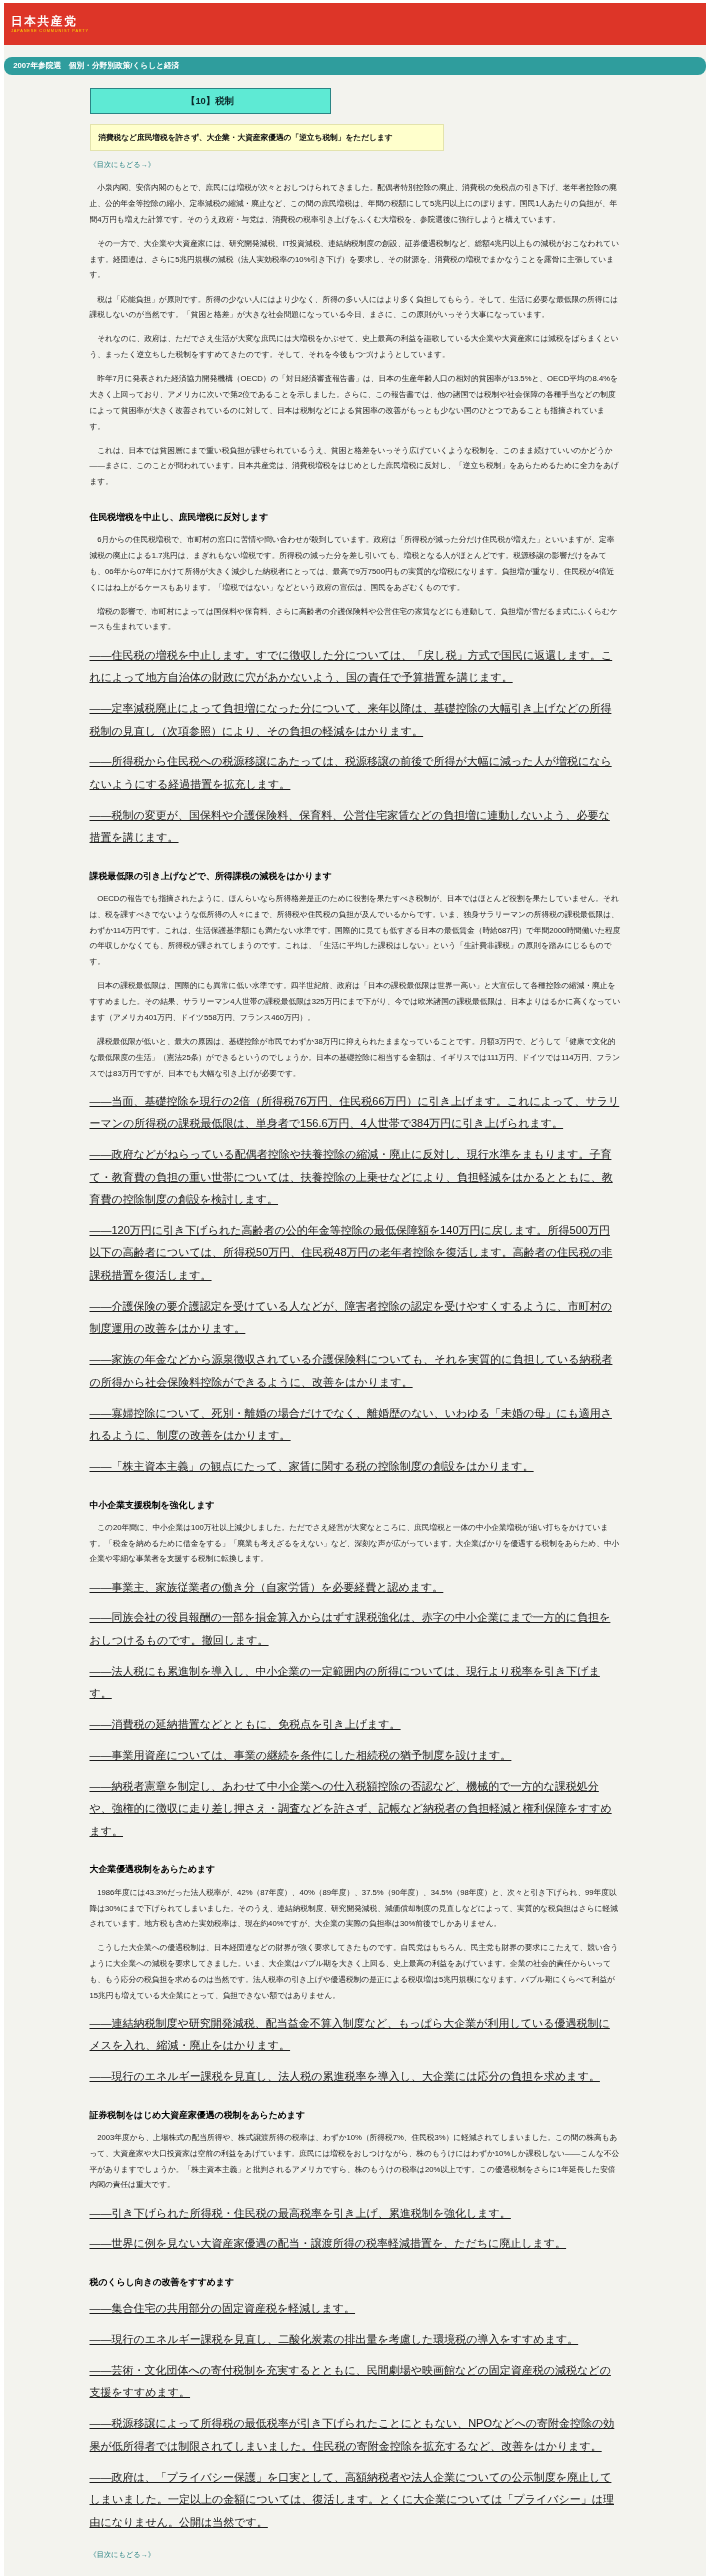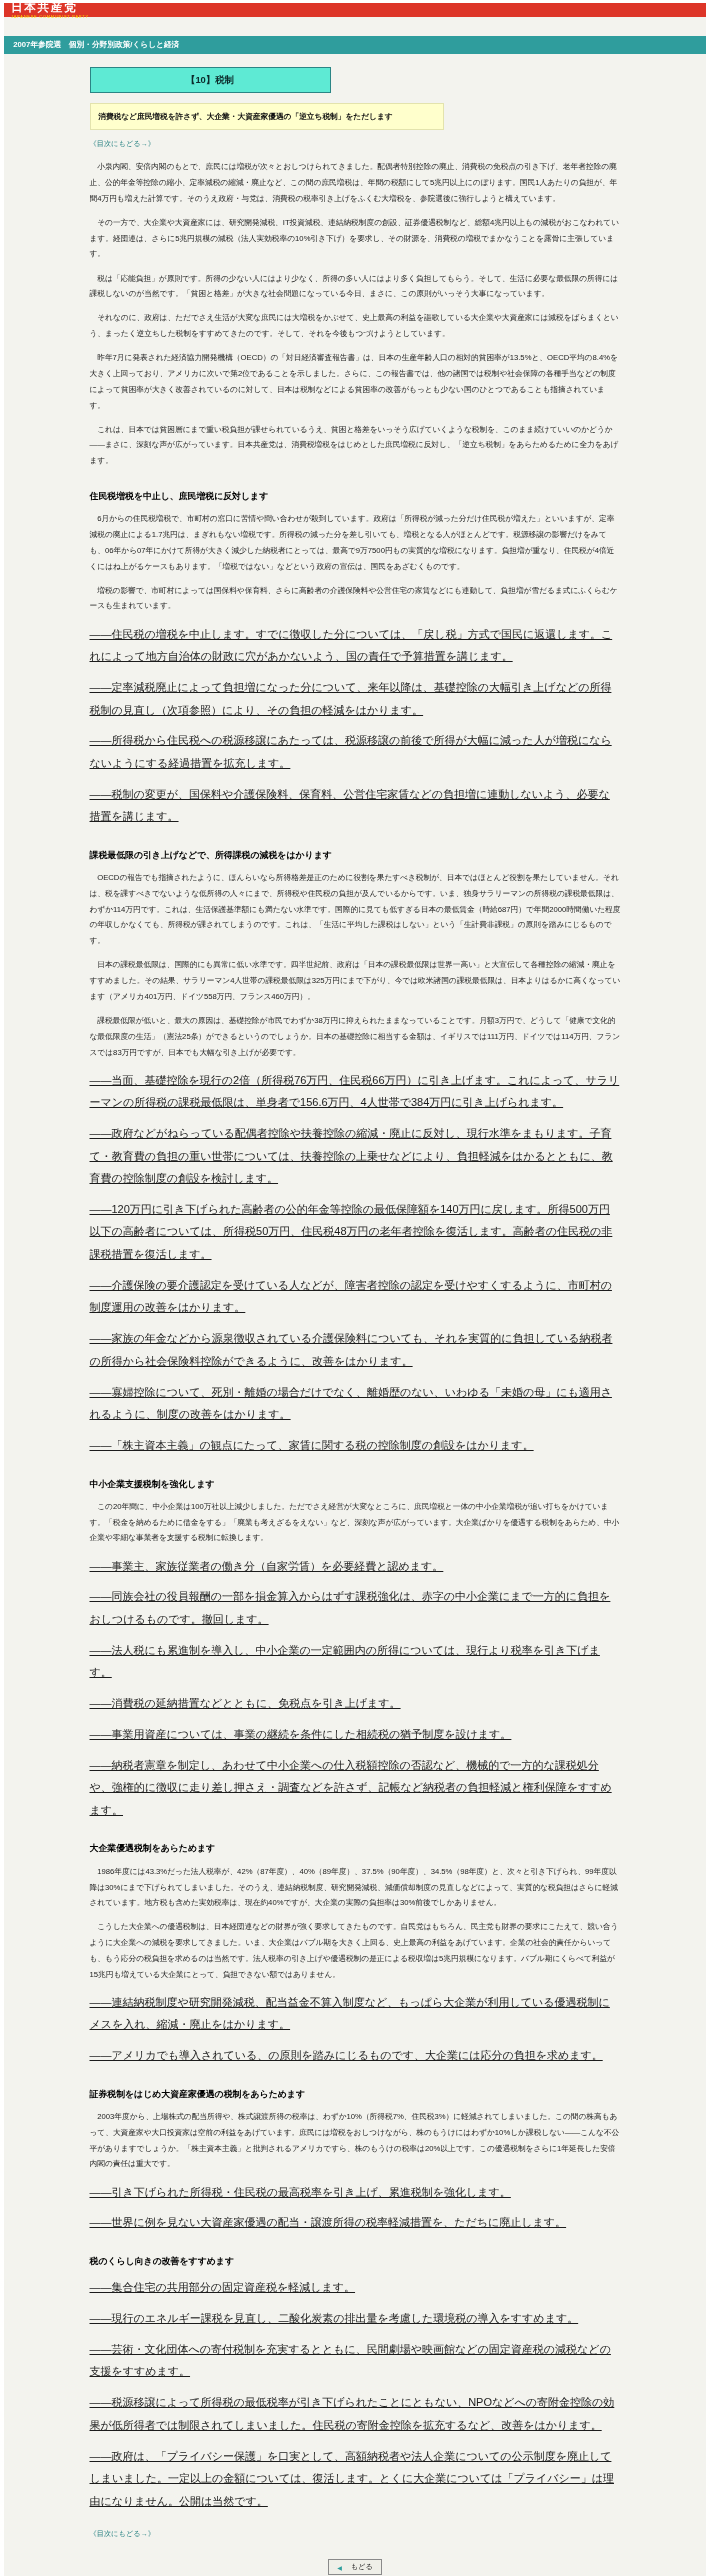--- a/index.html
+++ b/index.html
@@ -1,24 +1,24 @@
 <!DOCTYPE html>
 <html lang="ja" style="font-size:8.9px"><head>
 <meta charset="utf-8">
 <style>
   html, body { margin:0; padding:0; background:#ffffff; }
   body { font-family:"Liberation Sans","DejaVu Sans",sans-serif; }
   .page { margin:3.3px 4.4px; background:#f3f3ee; padding-bottom:10px; }
 
-  .masthead { background:#dd3528; height:14px; display:flex; align-items:center; padding:0 6.6px; }
+  .masthead { background:#dd3528; height:42px; display:flex; align-items:center; padding:0 6.6px; }
   .logo { display:block; text-decoration:none; }
   .logo-main { color:#ffffff; font-weight:bold; font-size:11.6px; letter-spacing:1.7px; line-height:1.05; display:block; }
   .logo-sub { color:#ffd400; font-size:3.9px; letter-spacing:0.8px; display:block; margin-top:1.1px; }
 
-  .banner { background:#2f9d9d; color:#ffffff; font-weight:bold; font-size:7.7px; padding:3.9px 8.9px; margin-top:19px; }
+  .banner { background:#2f9d9d; color:#ffffff; font-weight:bold; font-size:7.7px; padding:3.9px 8.9px; margin-top:12px;border-radius:8px; }
 
   .inner { width:531px; margin:0 auto; padding:13.3px 0 4.4px; }
 
   .title-box { background:#5eead4; border:0.6px solid #2b8585; color:#0c2b2b; font-weight:bold; font-size:9.4px; padding:5.5px 8.9px; width:241px; box-sizing:border-box;text-align:center; }
   .lead-box { background:#ffffcc; border:0.6px solid #e3e3ad; font-weight:bold; font-size:7.7px; line-height:1.75; padding:5.5px 7.7px; width:354px; box-sizing:border-box; margin-top:10px; color:#111111; }
 
   .toc-link { display:inline-block; color:#2c8585; font-size:7.2px; margin:8.9px 0 2.2px; text-decoration:none; cursor:pointer; }
 
   .body-para { font-size:7.7px; line-height:2.05; color:#1c1c1c; margin:8.3px 0; text-indent:1em; }
   .policy-item { font-size:11px; line-height:2.05; color:#1c1c1c; margin:8.3px 0;text-decoration:underline; }
@@ -56,21 +56,21 @@
     <div class="lead-box">消費税など庶民増税を許さず、大企業・大資産家優遇の「逆立ち税制」をただします</div>
 
     <a class="toc-link">《目次にもどる→》</a>
 
     <div>
         <p class="body-para">小泉内閣、安倍内閣のもとで、庶民には増税が次々とおしつけられてきました。配偶者特別控除の廃止、消費税の免税点の引き下げ、老年者控除の廃止、公的年金等控除の縮小、定率減税の縮減・廃止など、この間の庶民増税は、年間の税額にして5兆円以上にのぼります。国民1人あたりの負担が、年間4万円も増えた計算です。そのうえ政府・与党は、消費税の税率引き上げをふくむ大増税を、参院選後に強行しようと構えています。</p>
         <p class="body-para">その一方で、大企業や大資産家には、研究開発減税、IT投資減税、連結納税制度の創設、証券優遇税制など、総額4兆円以上もの減税がおこなわれています。経団連は、さらに5兆円規模の減税（法人実効税率の10%引き下げ）を要求し、その財源を、消費税の増税でまかなうことを露骨に主張しています。</p>
         <p class="body-para">税は「応能負担」が原則です。所得の少ない人にはより少なく、所得の多い人にはより多く負担してもらう。そして、生活に必要な最低限の所得には課税しないのが当然です。「貧困と格差」が大きな社会問題になっている今日、まさに、この原則がいっそう大事になっています。</p>
         <p class="body-para">それなのに、政府は、ただでさえ生活が大変な庶民には大増税をかぶせて、史上最高の利益を謳歌している大企業や大資産家には減税をばらまくという、まったく逆立ちした税制をすすめてきたのです。そして、それを今後もつづけようとしています。</p>
         <p class="body-para">昨年7月に発表された経済協力開発機構（OECD）の「対日経済審査報告書」は、日本の生産年齢人口の相対的貧困率が13.5%と、OECD平均の8.4%を大きく上回っており、アメリカに次いで第2位であることを示しました。さらに、この報告書では、他の諸国では税制や社会保障の各種手当などの制度によって貧困率が大きく改善されているのに対して、日本は税制などによる貧困率の改善がもっとも少ない国のひとつであることも指摘されています。</p>
-        <p class="body-para">これは、日本では貧困層にまで重い税負担が課せられているうえ、貧困と格差をいっそう広げていくような税制を、このまま続けていいのかどうか――まさに、深刻な声が広がっています。日本共産党は、消費税増税をはじめとした庶民増税に反対し、「逆立ち税制」をあらためるために全力をあげます。</p>
+        <p class="body-para">これは、日本では貧困層にまで重い税負担が課せられているうえ、貧困と格差をいっそう広げていくような税制を、このまま続けていいのかどうか――まさに、このことが問われています。日本共産党は、消費税増税をはじめとした庶民増税に反対し、「逆立ち税制」をあらためるために全力をあげます。</p>
         <h2 class="section-heading">住民税増税を中止し、庶民増税に反対します</h2>
         <p class="body-para">6月からの住民税増税で、市町村の窓口に苦情や問い合わせが殺到しています。政府は「所得税が減った分だけ住民税が増えた」といいますが、定率減税の廃止による1.7兆円は、まぎれもない増税です。所得税の減った分を差し引いても、増税となる人がほとんどです。税源移譲の影響だけをみても、06年から07年にかけて所得が大きく減少した納税者にとっては、最高で9万7500円もの実質的な増税になります。負担増が重なり、住民税が4倍近くにはね上がるケースもあります。「増税ではない」などという政府の宣伝は、国民をあざむくものです。</p>
         <p class="body-para">増税の影響で、市町村によっては国保料や保育料、さらに高齢者の介護保険料や公営住宅の家賃などにも連動して、負担増が雪だるま式にふくらむケースも生まれています。</p>
         <p class="policy-item">――住民税の増税を中止します。すでに徴収した分については、「戻し税」方式で国民に返還します。これによって地方自治体の財政に穴があかないよう、国の責任で予算措置を講じます。</p>
         <p class="policy-item">――定率減税廃止によって負担増になった分について、来年以降は、基礎控除の大幅引き上げなどの所得税制の見直し（次項参照）により、その負担の軽減をはかります。</p>
         <p class="policy-item">――所得税から住民税への税源移譲にあたっては、税源移譲の前後で所得が大幅に減った人が増税にならないようにする経過措置を拡充します。</p>
         <p class="policy-item">――税制の変更が、国保料や介護保険料、保育料、公営住宅家賃などの負担増に連動しないよう、必要な措置を講じます。</p>
         <h2 class="section-heading">課税最低限の引き上げなどで、所得課税の減税をはかります</h2>
         <p class="body-para">OECDの報告でも指摘されたように、ほんらいなら所得格差是正のために役割を果たすべき税制が、日本ではほとんど役割を果たしていません。それは、税を課すべきでないような低所得の人々にまで、所得税や住民税の負担が及んでいるからです。いま、独身サラリーマンの所得税の課税最低限は、わずか114万円です。これは、生活保護基準額にも満たない水準です。国際的に見ても低すぎる日本の最低賃金（時給687円）で年間2000時間働いた程度の年収しかなくても、所得税が課されてしまうのです。これは、「生活に平均した課税はしない」という「生計費非課税」の原則を踏みにじるものです。</p>
         <p class="body-para">日本の課税最低限は、国際的にも異常に低い水準です。四半世紀前、政府は「日本の課税最低限は世界一高い」と大宣伝して各種控除の縮減・廃止をすすめました。その結果、サラリーマン4人世帯の課税最低限は325万円にまで下がり、今では欧米諸国の課税最低限は、日本よりはるかに高くなっています（アメリカ401万円、ドイツ558万円、フランス460万円）。</p>
@@ -87,21 +87,21 @@
         <p class="policy-item">――事業主、家族従業者の働き分（自家労賃）を必要経費と認めます。</p>
         <p class="policy-item">――同族会社の役員報酬の一部を損金算入からはずす課税強化は、赤字の中小企業にまで一方的に負担をおしつけるものです。撤回します。</p>
         <p class="policy-item">――法人税にも累進制を導入し、中小企業の一定範囲内の所得については、現行より税率を引き下げます。</p>
         <p class="policy-item">――消費税の延納措置などとともに、免税点を引き上げます。</p>
         <p class="policy-item">――事業用資産については、事業の継続を条件にした相続税の猶予制度を設けます。</p>
         <p class="policy-item">――納税者憲章を制定し、あわせて中小企業への仕入税額控除の否認など、機械的で一方的な課税処分や、強権的に徴収に走り差し押さえ・調査などを許さず、記帳など納税者の負担軽減と権利保障をすすめます。</p>
         <h2 class="section-heading">大企業優遇税制をあらためます</h2>
         <p class="body-para">1986年度には43.3%だった法人税率が、42%（87年度）、40%（89年度）、37.5%（90年度）、34.5%（98年度）と、次々と引き下げられ、99年度以降は30%にまで下げられてしまいました。そのうえ、連結納税制度、研究開発減税、減価償却制度の見直しなどによって、実質的な税負担はさらに軽減されています。地方税も含めた実効税率は、現在約40%ですが、大企業の実際の負担率は30%前後でしかありません。</p>
         <p class="body-para">こうした大企業への優遇税制は、日本経団連などの財界が強く要求してきたものです。自民党はもちろん、民主党も財界の要求にこたえて、競い合うように大企業への減税を要求してきました。いま、大企業はバブル期を大きく上回る、史上最高の利益をあげています。企業の社会的責任からいっても、もう応分の税負担を求めるのは当然です。法人税率の引き上げや優遇税制の是正による税収増は5兆円規模になります。バブル期にくらべて利益が15兆円も増えている大企業にとって、負担できない額ではありません。</p>
         <p class="policy-item">――連結納税制度や研究開発減税、配当益金不算入制度など、もっぱら大企業が利用している優遇税制にメスを入れ、縮減・廃止をはかります。</p>
-        <p class="policy-item">――アメリカでも導入されている、の原則を踏みにじるものです、大企業には応分の負担を求めます。</p>
+        <p class="policy-item">――現行のエネルギー課税を見直し、法人税の累進税率を導入し、大企業には応分の負担を求めます。</p>
         <h2 class="section-heading">証券税制をはじめ大資産家優遇の税制をあらためます</h2>
         <p class="body-para">2003年度から、上場株式の配当所得や、株式譲渡所得の税率は、わずか10%（所得税7%、住民税3%）に軽減されてしまいました。この間の株高もあって、大資産家や大口投資家は空前の利益をあげています。庶民には増税をおしつけながら、株のもうけにはわずか10%しか課税しない――こんな不公平がありますでしょうか。「株主資本主義」と批判されるアメリカですら、株のもうけの税率は20%以上です。この優遇税制をさらに1年延長した安倍内閣の責任は重大です。</p>
         <p class="policy-item">――引き下げられた所得税・住民税の最高税率を引き上げ、累進税制を強化します。</p>
         <p class="policy-item">――世界に例を見ない大資産家優遇の配当・譲渡所得の税率軽減措置を、ただちに廃止します。</p>
         <h2 class="section-heading">税のくらし向きの改善をすすめます</h2>
         <p class="policy-item">――集合住宅の共用部分の固定資産税を軽減します。</p>
         <p class="policy-item">――現行のエネルギー課税を見直し、二酸化炭素の排出量を考慮した環境税の導入をすすめます。</p>
         <p class="policy-item">――芸術・文化団体への寄付税制を充実するとともに、民間劇場や映画館などの固定資産税の減税などの支援をすすめます。</p>
         <p class="policy-item">――税源移譲によって所得税の最低税率が引き下げられたことにともない、NPOなどへの寄附金控除の効果が低所得者では制限されてしまいました。住民税の寄附金控除を拡充するなど、改善をはかります。</p>
         <p class="policy-item">――政府は、「プライバシー保護」を口実として、高額納税者や法人企業についての公示制度を廃止してしまいました。一定以上の金額については、復活します。とくに大企業については「プライバシー」は理由になりません。公開は当然です。</p>

